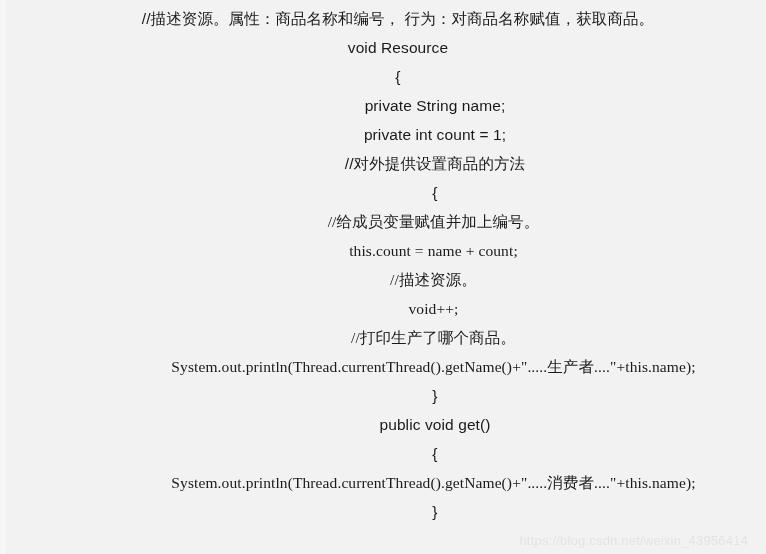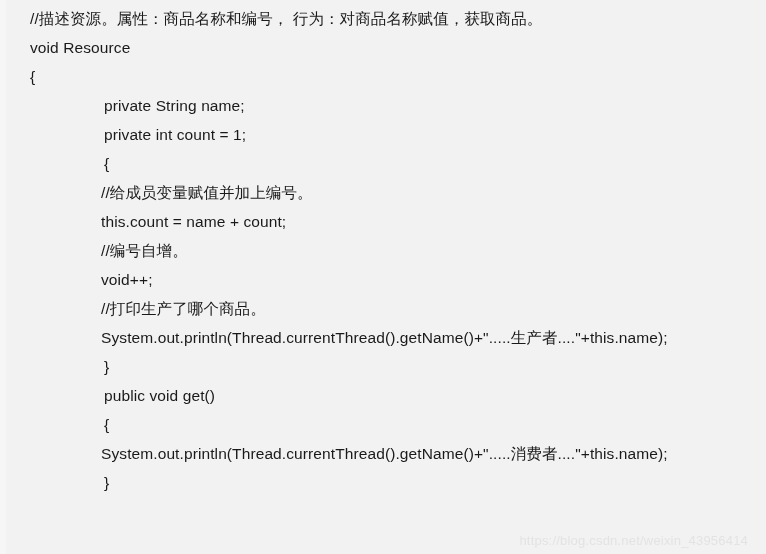--- a/index.html
+++ b/index.html
@@ -13,20 +13,21 @@
     background: #f2f2f2;
     font-family: "Liberation Sans", "DejaVu Sans", sans-serif;
     overflow: hidden;
   }
   #code-figure {
     position: relative;
     width: 766px;
     height: 554px;
     background: #f2f2f2;
     box-sizing: border-box;
+    text-align: center;
   }
   
   #left-gutter {
     position: absolute;
     left: 0;
     top: 0;
     width: 6px;
     height: 554px;
     background: #f6f6f6;
   }
@@ -43,21 +44,21 @@
     line-height: 29px;
     font-size: 15.5px;
     color: #1a1a1a;
     white-space: pre;
     letter-spacing: 0.1px;
     padding-left: 30px;
     box-sizing: border-box;
   }
   .code-line.indent-0 { padding-left: 30px; }
   .code-line.indent-1 { padding-left: 104px; }
-  .code-line.indent-2 { padding-left: 101px; }
+  .code-line.indent-2 { padding-left: 101px; font-family: Liberation Serif, serif; }
   #watermark {
     position: absolute;
     right: 18px;
     bottom: 6px;
     font-size: 13px;
     color: #e3e3e3;
     letter-spacing: 0.2px;
     white-space: nowrap;
     user-select: none;
   }
@@ -68,24 +69,25 @@
 <div id="code-figure">
 
   <div id="left-gutter"></div>
 
   <div id="code-block">
       <div class="code-line indent-0">//描述资源。属性：商品名称和编号， 行为：对商品名称赋值，获取商品。</div>
       <div class="code-line indent-0">void Resource</div>
       <div class="code-line indent-0">{</div>
       <div class="code-line indent-1">private String name;</div>
       <div class="code-line indent-1">private int count = 1;</div>
+      <div class="code-line indent-1">//对外提供设置商品的方法</div>
       <div class="code-line indent-1">{</div>
       <div class="code-line indent-2">//给成员变量赋值并加上编号。</div>
       <div class="code-line indent-2">this.count = name + count;</div>
-      <div class="code-line indent-2">//编号自增。</div>
+      <div class="code-line indent-2">//描述资源。</div>
       <div class="code-line indent-2">void++;</div>
       <div class="code-line indent-2">//打印生产了哪个商品。</div>
       <div class="code-line indent-2">System.out.println(Thread.currentThread().getName()+".....生产者...."+this.name);</div>
       <div class="code-line indent-1">}</div>
       <div class="code-line indent-1">public void get()</div>
       <div class="code-line indent-1">{</div>
       <div class="code-line indent-2">System.out.println(Thread.currentThread().getName()+".....消费者...."+this.name);</div>
       <div class="code-line indent-1">}</div>
     </div>
 

